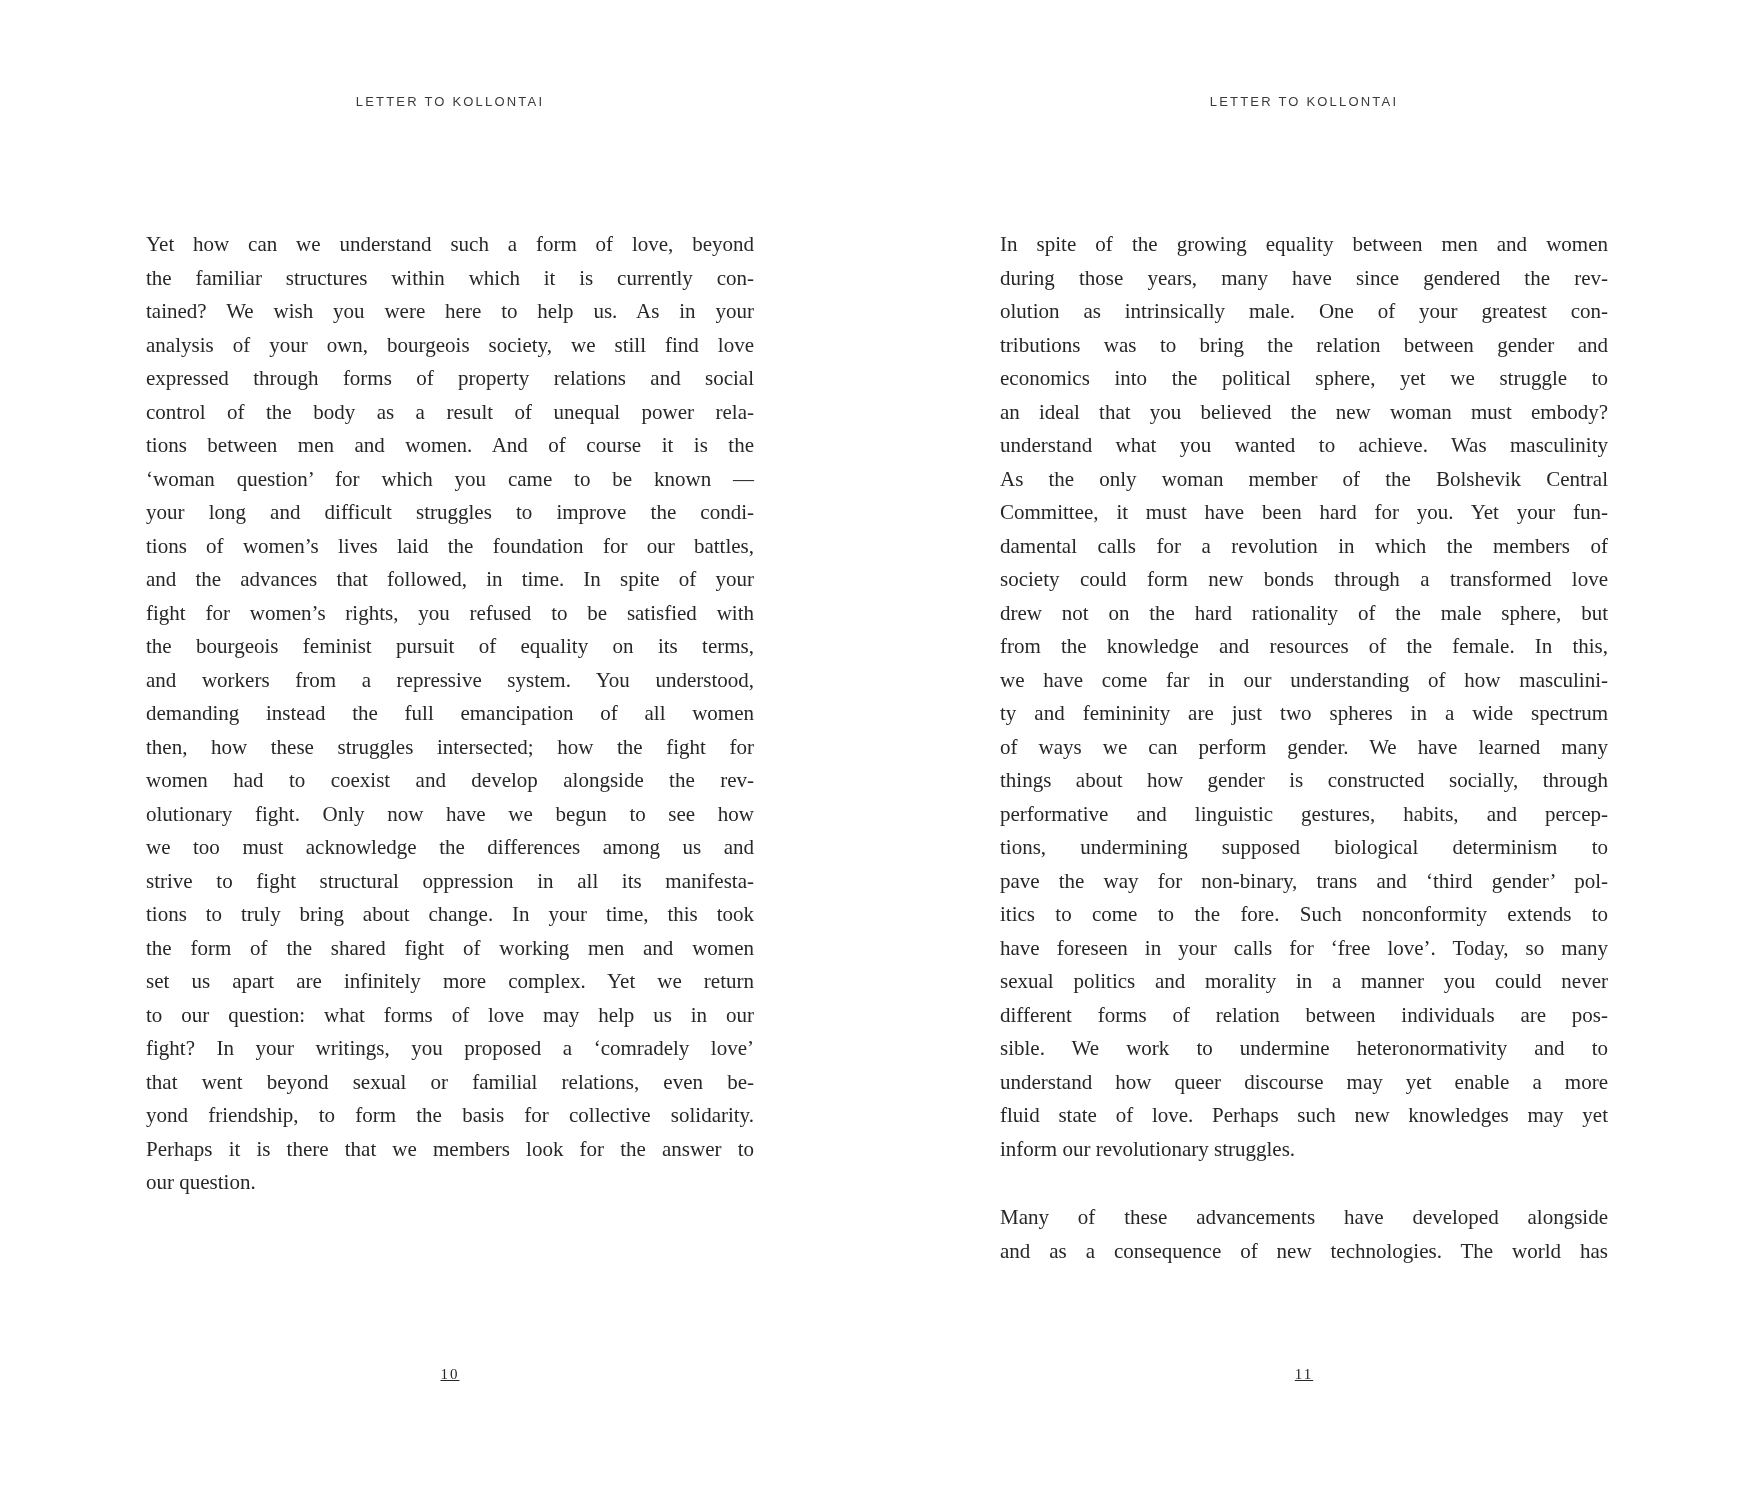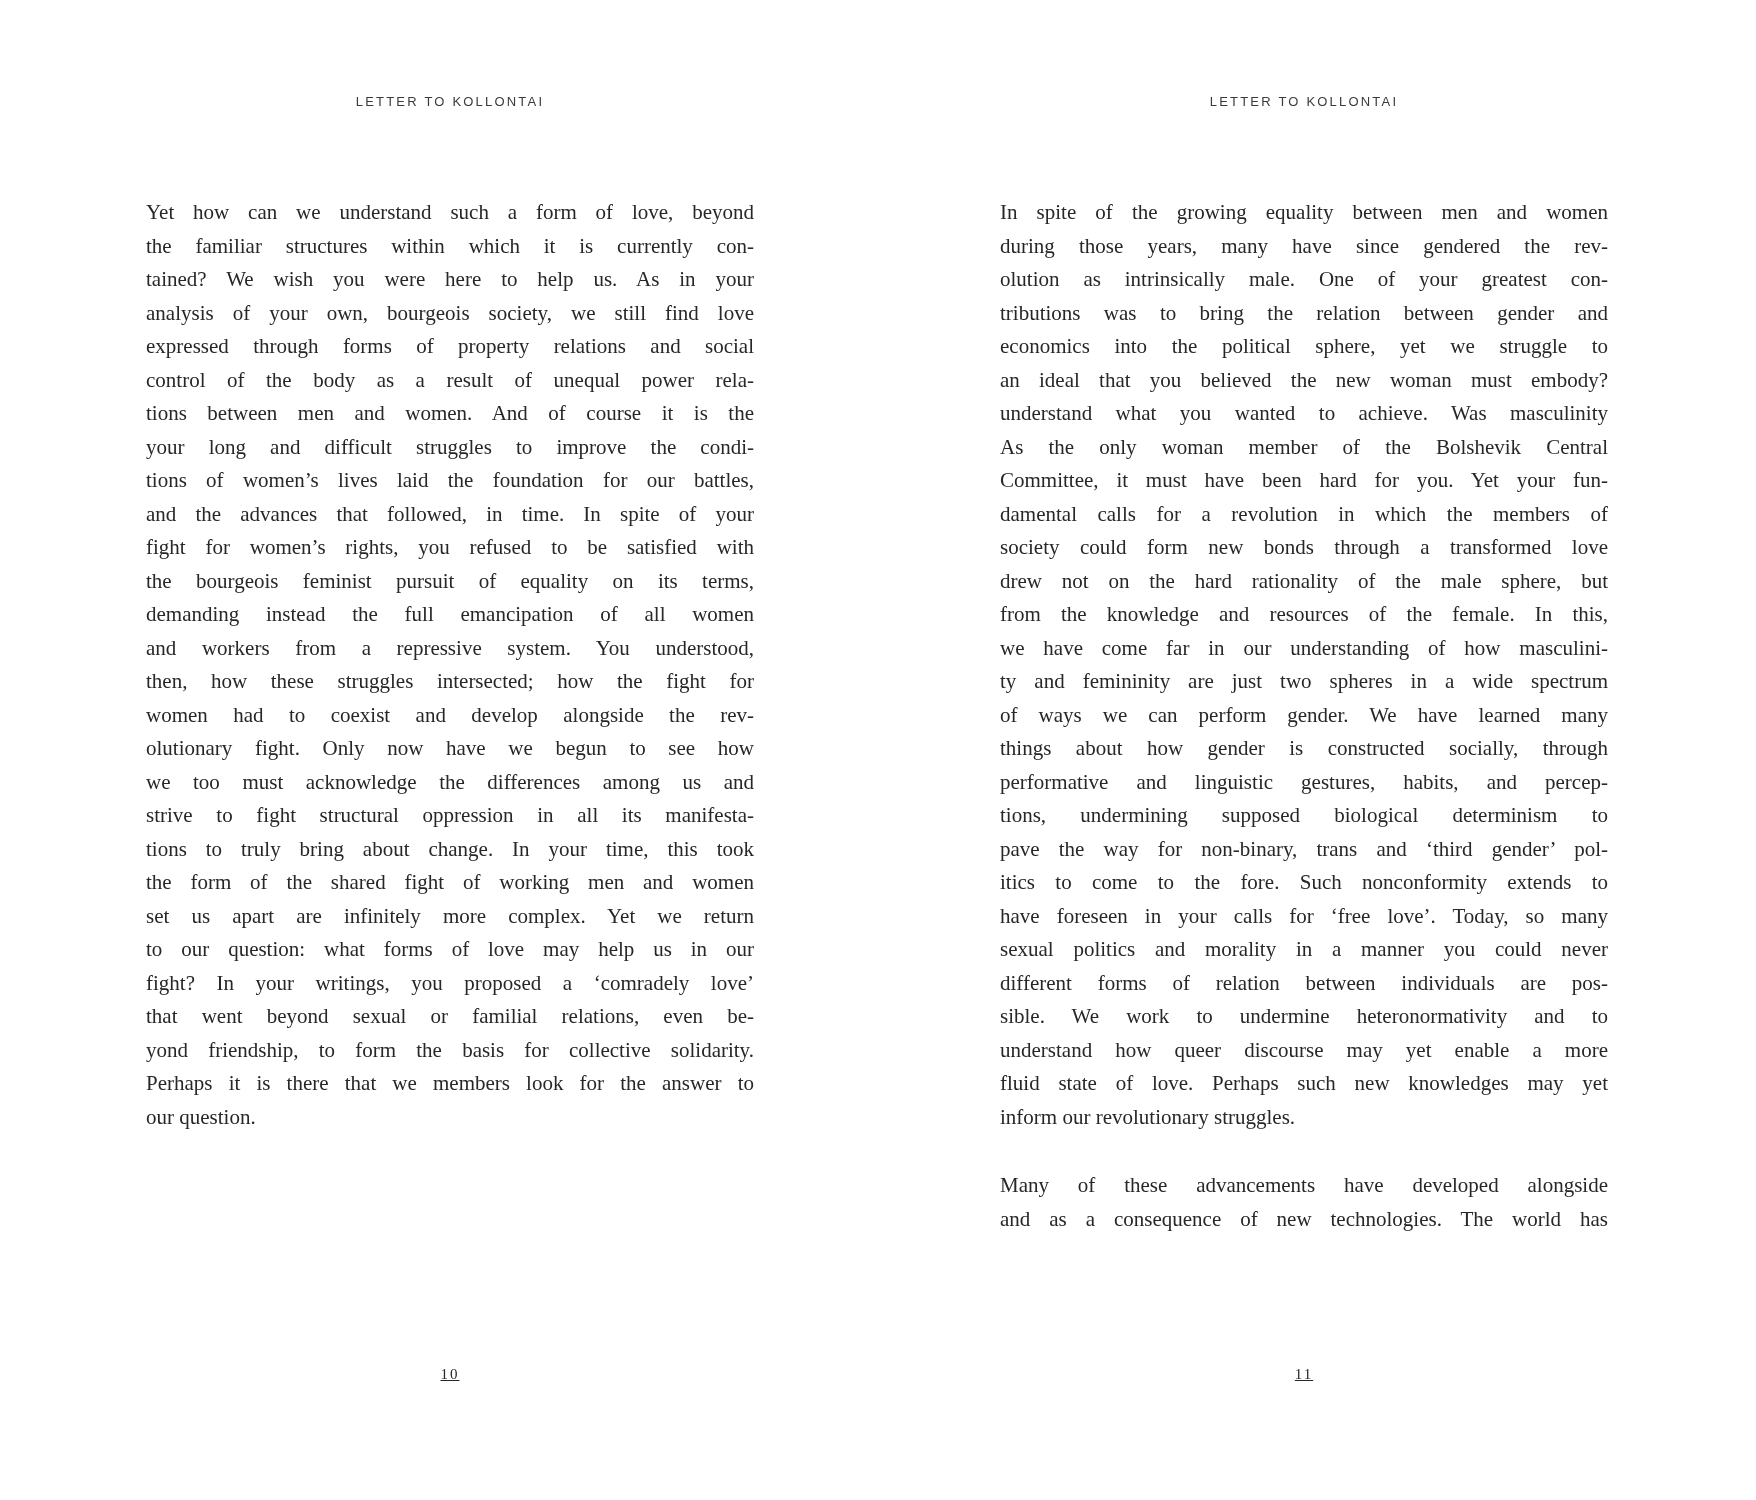--- a/index.html
+++ b/index.html
@@ -29,21 +29,21 @@
     letter-spacing: 2.2px;
     color: var(--head-color, #3a3a3a);
     text-align: center;
     text-transform: uppercase;
   }
   .running-head.left  { left: 146px; width: 608px; }
   .running-head.right { left: 1000px; width: 608px; }
 
   .text-col {
     position: absolute;
-    top: 196px;
+    top: 228px;
     font-size: 21px;
     line-height: 33.5px;
     color: var(--text-color, #272727);
   }
   .text-col.left  { left: 146px;  width: 608px; }
   .text-col.right { left: 1000px; width: 608px; }
 
   .paragraph + .paragraph { margin-top: 35px; }
 
   .line {
@@ -79,27 +79,28 @@
 
   <div class="text-col left">
       <div class="paragraph">
         <div class="line">Yet how can we understand such a form of love, beyond</div>
         <div class="line">the familiar structures within which it is currently con-</div>
         <div class="line">tained? We wish you were here to help us. As in your</div>
         <div class="line">analysis of your own, bourgeois society, we still find love</div>
         <div class="line">expressed through forms of property relations and social</div>
         <div class="line">control of the body as a result of unequal power rela-</div>
         <div class="line">tions between men and women. And of course it is the</div>
+        <div class="line">‘woman question’ for which you came to be known —</div>
         <div class="line">your long and difficult struggles to improve the condi-</div>
         <div class="line">tions of women’s lives laid the foundation for our battles,</div>
         <div class="line">and the advances that followed, in time. In spite of your</div>
         <div class="line">fight for women’s rights, you refused to be satisfied with</div>
         <div class="line">the bourgeois feminist pursuit of equality on its terms,</div>
+        <div class="line">and workers from a repressive system. You understood,</div>
         <div class="line">demanding instead the full emancipation of all women</div>
-        <div class="line">and workers from a repressive system. You understood,</div>
         <div class="line">then, how these struggles intersected; how the fight for</div>
         <div class="line">women had to coexist and develop alongside the rev-</div>
         <div class="line">olutionary fight. Only now have we begun to see how</div>
         <div class="line">we too must acknowledge the differences among us and</div>
         <div class="line">strive to fight structural oppression in all its manifesta-</div>
         <div class="line">tions to truly bring about change. In your time, this took</div>
         <div class="line">the form of the shared fight of working men and women</div>
         <div class="line">set us apart are infinitely more complex. Yet we return</div>
         <div class="line">to our question: what forms of love may help us in our</div>
         <div class="line">fight? In your writings, you proposed a ‘comradely love’</div>

